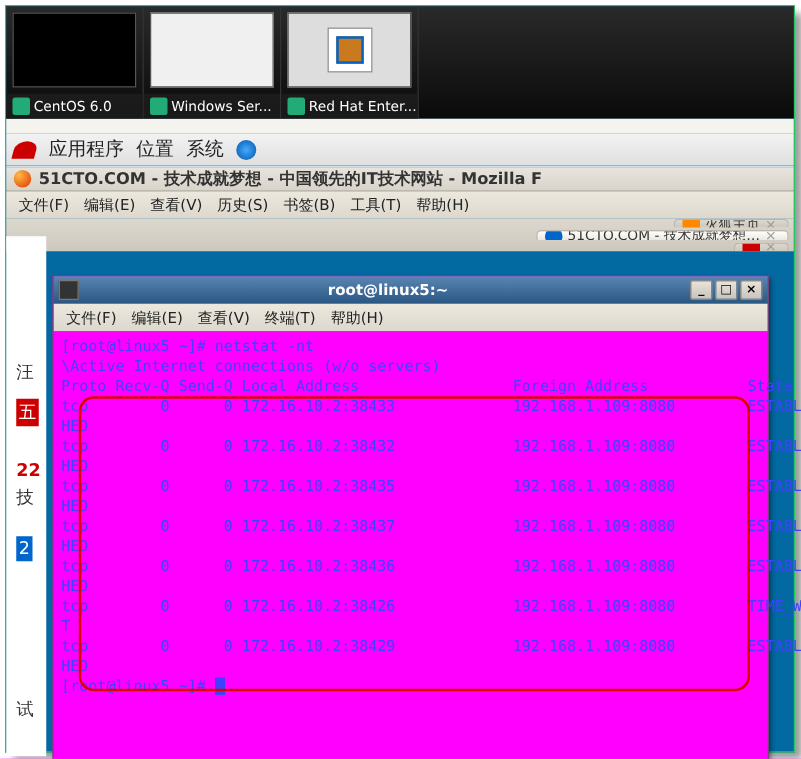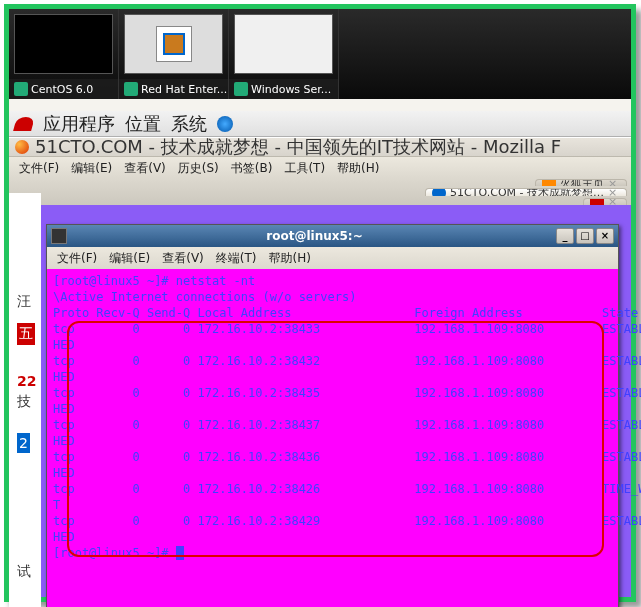--- a/index.html
+++ b/index.html
@@ -9,23 +9,23 @@
   background: #fff;
   width: 641px;
   height: 607px;
   overflow: hidden;
   position: relative;
 }
 .outer-frame {
   position: absolute;
   left: 4px; top: 4px;
   width: 632px; height: 598px;
-  border: 5px solid #22c55e;
+  border: 1px solid #22c55e;
   box-shadow: 6px 6px 6px rgba(0,0,0,0.4);
-  background: #8b5cf6;
+  background: #0369a1;
 }
 .taskbar {
   display: flex;
   background: linear-gradient(to bottom, #2a2a2a, #0a0a0a);
   height: 90px;
   align-items: stretch;
 }
 .task-item {
   width: 110px;
   border-right: 1px solid #333;
@@ -72,21 +72,21 @@
   flex-shrink: 0;
 }
 .gnome-panel {
   height: 26px;
   background: linear-gradient(to bottom, #f2f2f2, #e0e0e0);
   border-bottom: 1px solid #b0b0b0;
   display: flex;
   align-items: center;
   padding: 0 6px;
   gap: 10px;
-  font-size: 18px;
+  font-size: 15px;
   color: #222;
 }
 .redhat-icon {
   width: 18px; height: 14px;
   background: #c00;
   border-radius: 50% 50% 0 0;
   transform: skewX(-15deg);
 }
 .firefox-titlebar {
   height: 20px;
@@ -97,23 +97,23 @@
   align-items: center;
   padding: 0 6px;
   gap: 6px;
 }
 .ff-icon {
   width: 14px; height: 14px;
   background: radial-gradient(circle at 30% 30%, #fb4, #d30);
   border-radius: 50%;
 }
 .ff-title {
-  font-weight: normal;
+  font-weight: bold;
   color: #333;
-  font-size: 18px;
+  font-size: 13px;
   white-space: nowrap;
 }
 .firefox-menu {
   height: 22px;
   background: linear-gradient(to bottom, #ece8de, #dcd8ce);
   display: flex;
   align-items: center;
   padding: 0 4px;
   font-size: 12px;
   color: #222;
@@ -243,35 +243,35 @@
 
   <div class="taskbar">
     <div class="task-item">
       <div class="task-thumb"></div>
       <div class="task-label">
         <span class="task-label-icon"></span>
         <span>CentOS 6.0</span>
       </div>
     </div>
     <div class="task-item">
+      <div class="task-thumb browser-thumb"></div>
+      <div class="task-label">
+        <span class="task-label-icon"></span>
+        <span>Windows Ser...</span>
+      </div>
+    </div>
+    <div class="task-item">
       <div class="task-thumb vm-thumb">
         <div class="vm-icon-box">
             <div class="vm-icon-inner"></div>
           </div>
       </div>
       <div class="task-label">
         <span class="task-label-icon"></span>
         <span>Red Hat Enter...</span>
-      </div>
-    </div>
-    <div class="task-item">
-      <div class="task-thumb browser-thumb"></div>
-      <div class="task-label">
-        <span class="task-label-icon"></span>
-        <span>Windows Ser...</span>
       </div>
     </div>
   </div>
 
   <div style="height:12px;background:#f5f3ee;"></div>
 
   <div class="gnome-panel">
     <span class="redhat-icon"></span>
     <span>应用程序</span>
     <span>位置</span>

